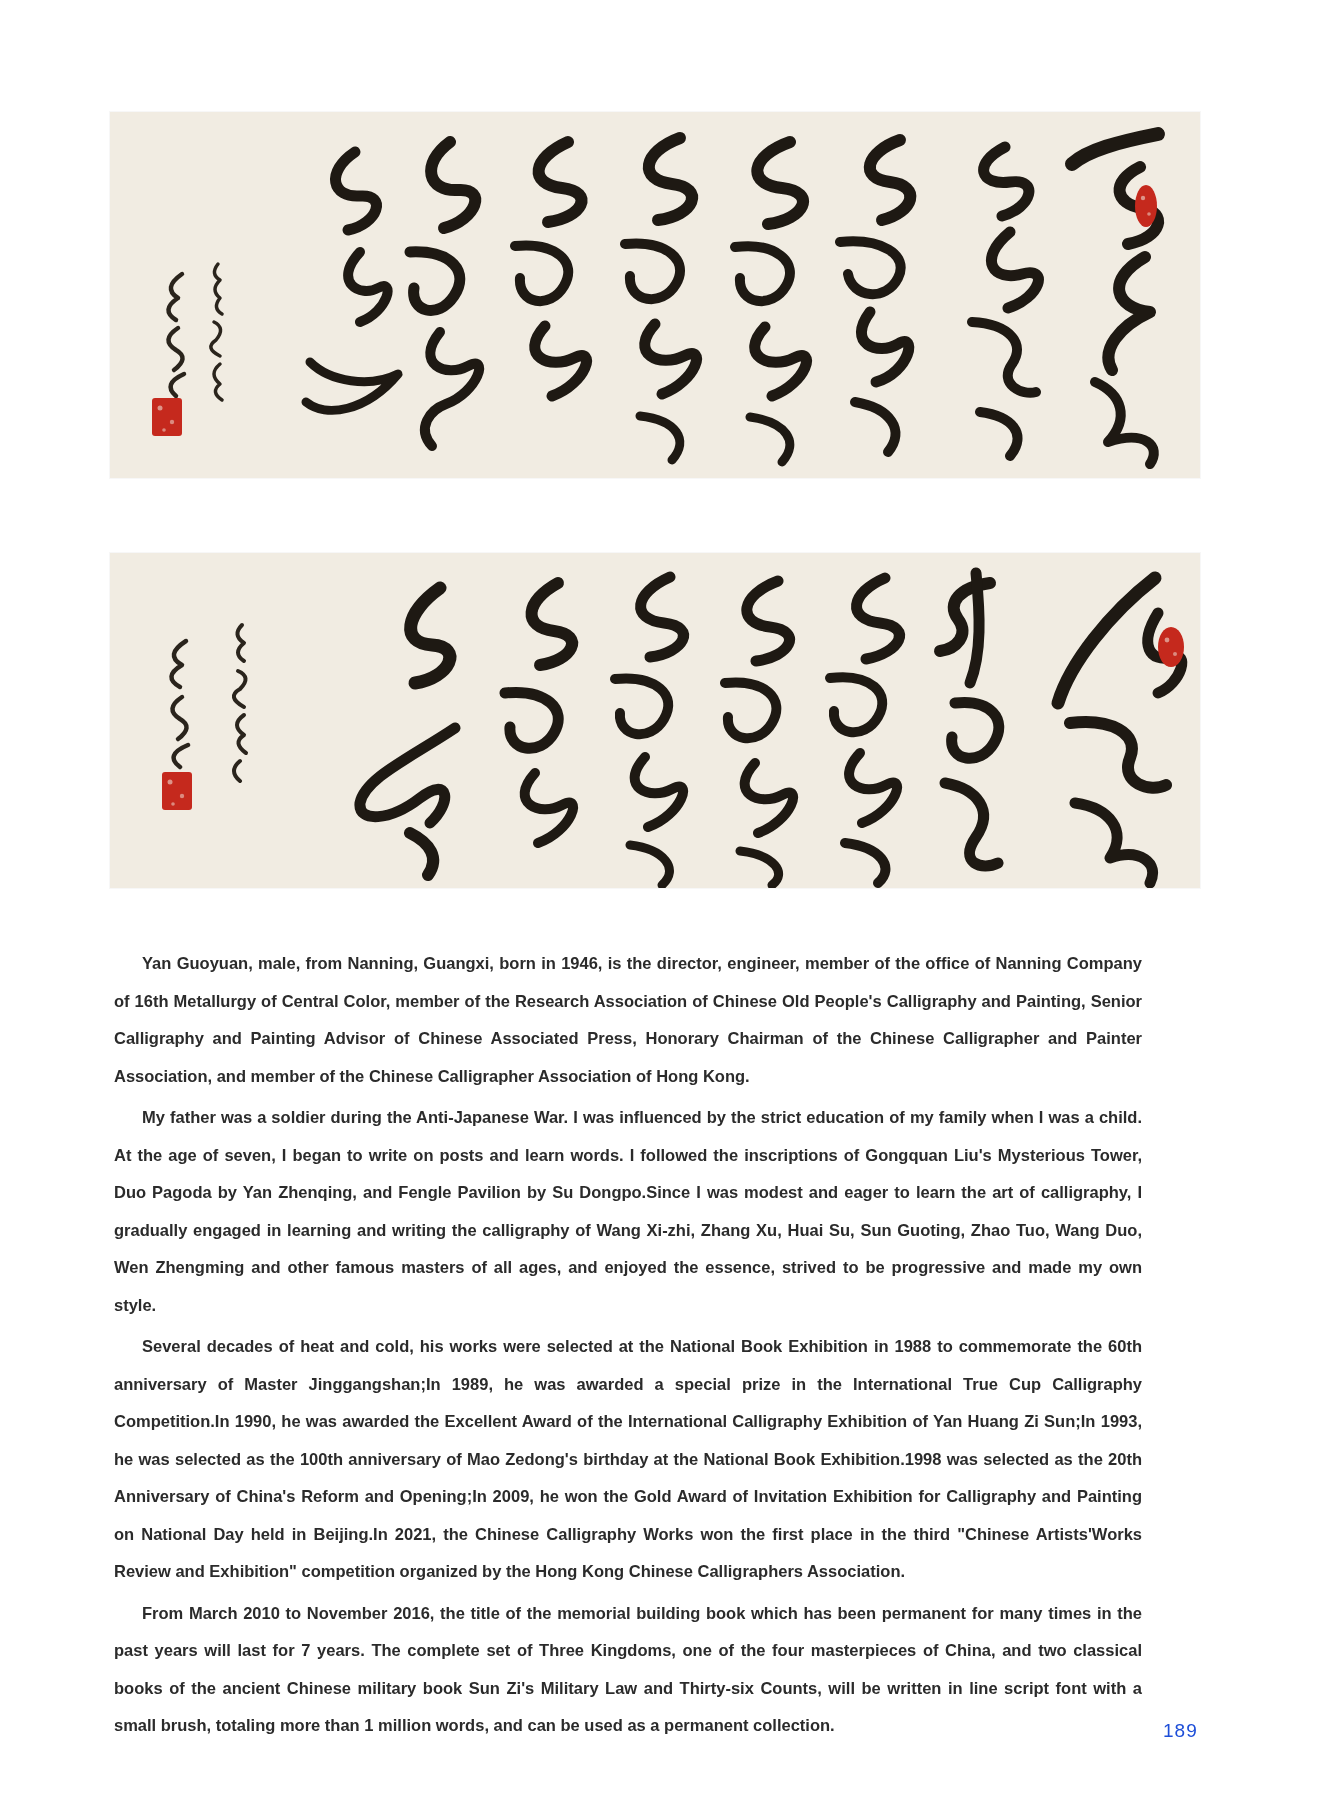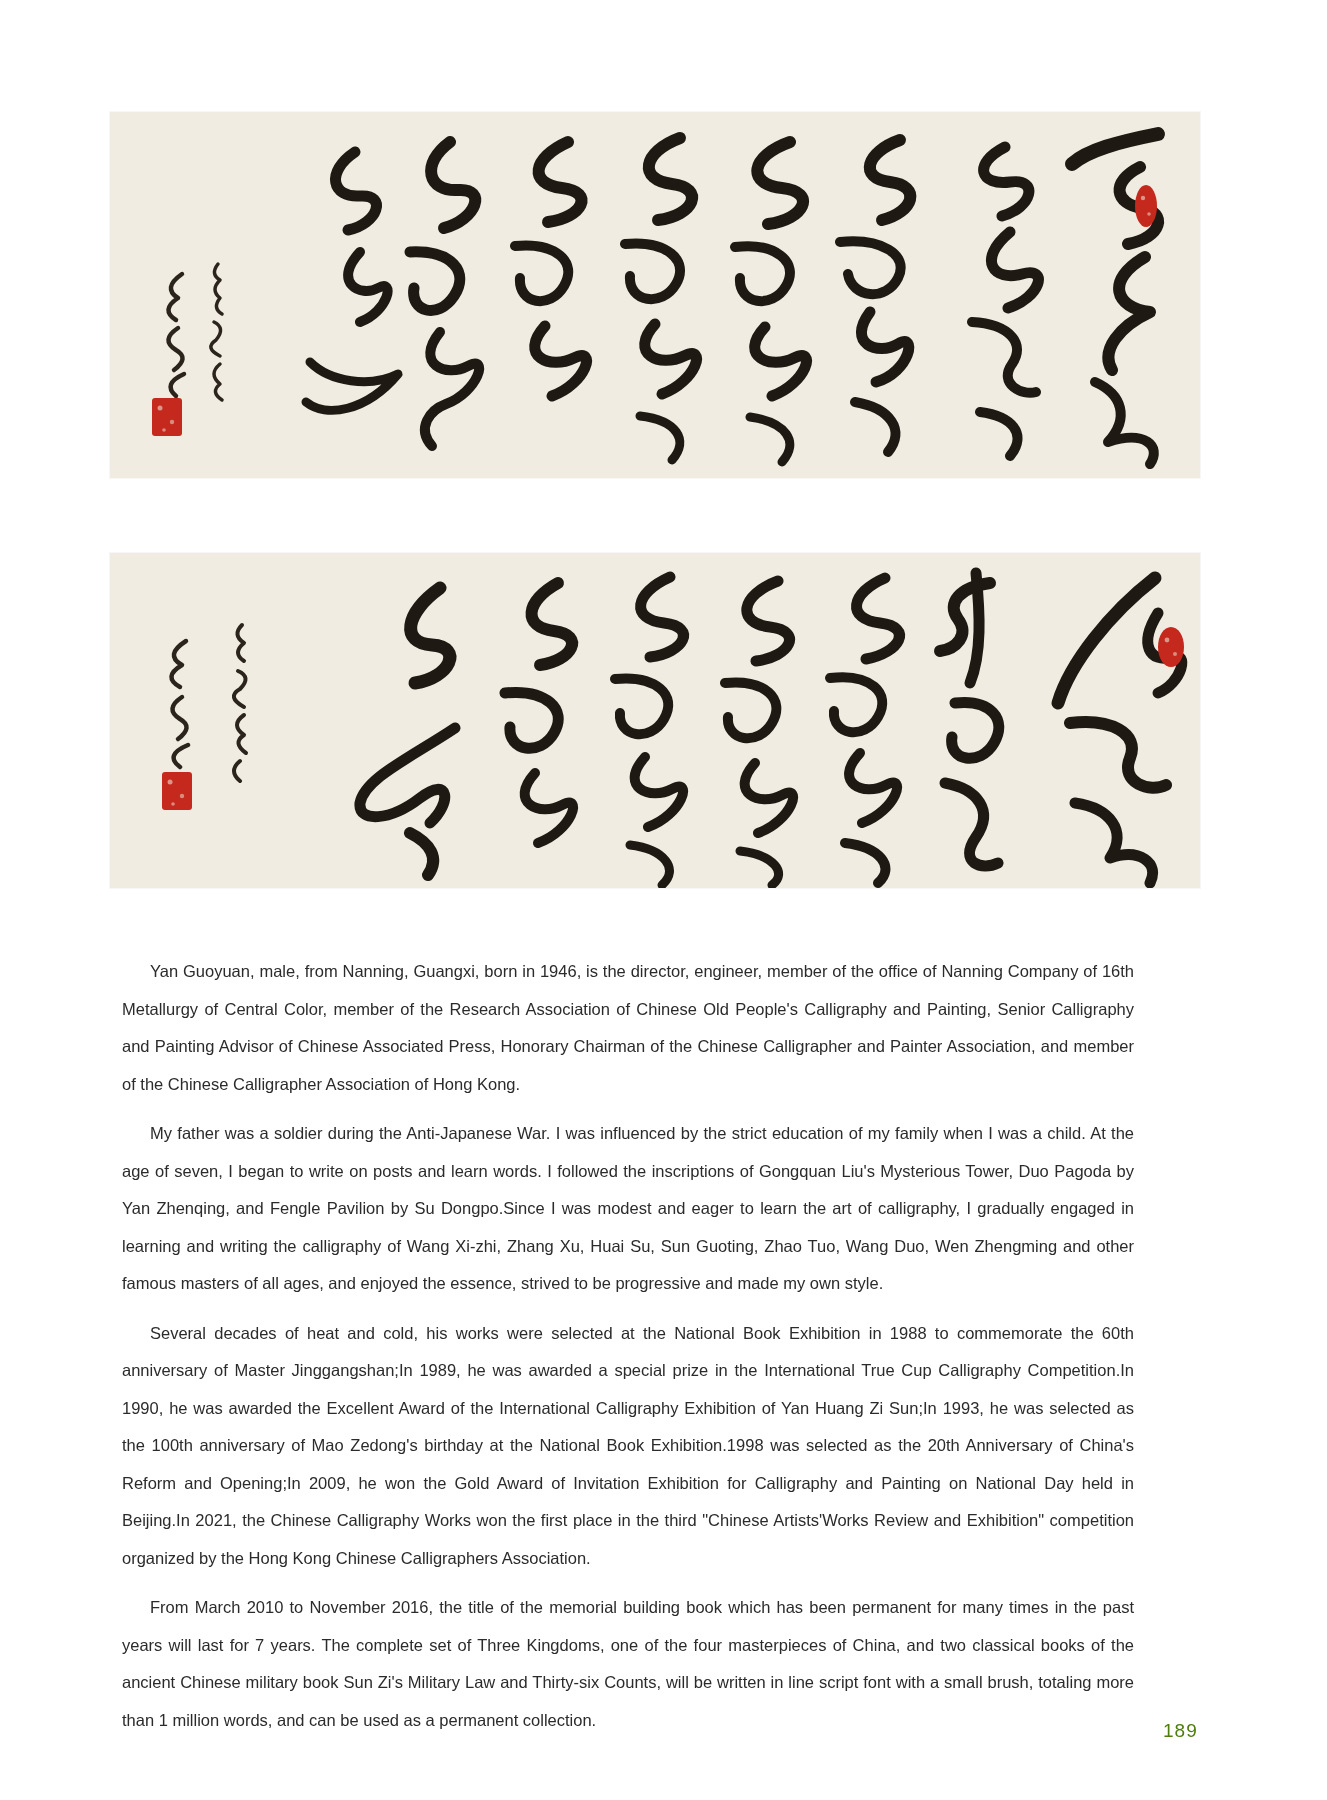--- a/index.html
+++ b/index.html
@@ -19,24 +19,24 @@
   .panel1{left:110px;top:112px;width:1090px;height:366px;}
   .panel2{left:110px;top:553px;width:1090px;height:335px;}
   figure.panel svg{display:block;width:100%;height:100%;}
   .stroke{fill:none;stroke:#1e1913;stroke-linecap:round;stroke-linejoin:round;}
   .sig{fill:none;stroke:#2a241c;stroke-linecap:round;stroke-linejoin:round;}
   .bio{
     position:absolute;left:110px;top:941px;width:1036px;
     color:#2b2b2b;font-size:16.5px;line-height:37.5px;
     text-align:justify;
   }
-  .bio p{margin:12px;text-indent:28px;}
+  .bio p{margin:4px;text-indent:28px;font-weight:bold;}
   .page-number{
     position:absolute;left:1163px;top:1720px;
-    color:#4d7c0f;font-size:19px;letter-spacing:1px;
+    color:#1d4ed8;font-size:19px;letter-spacing:1px;
   }
 </style>
 </head>
 <body>
 
 <div class="page">
 
   <figure class="panel panel1">
     <svg viewBox="0 0 1090 366">
       <g>

